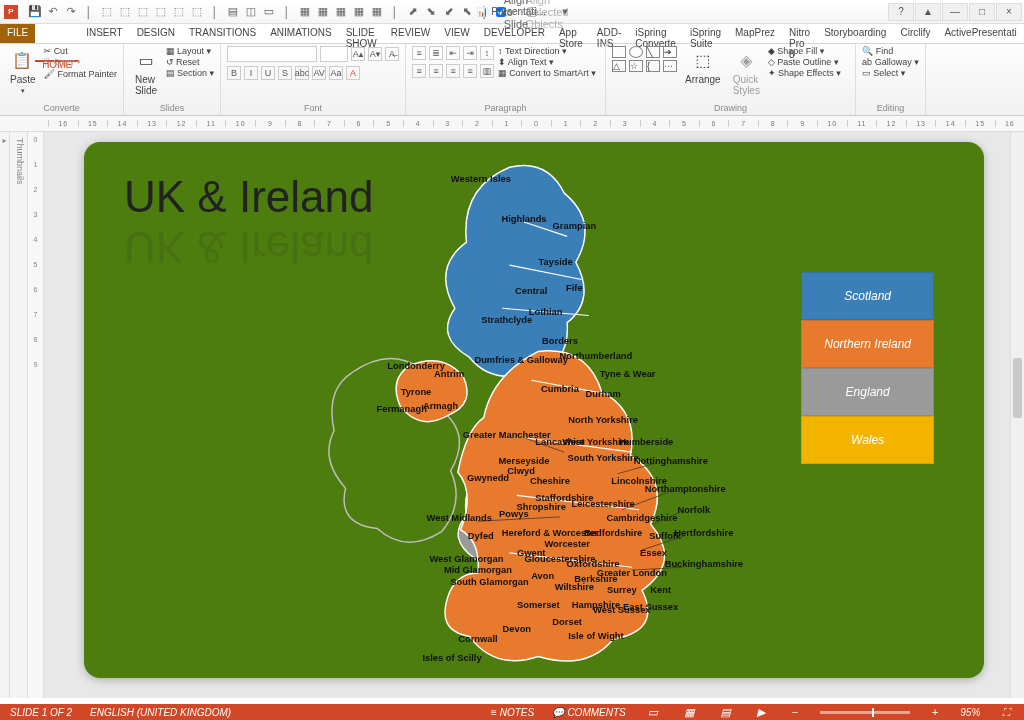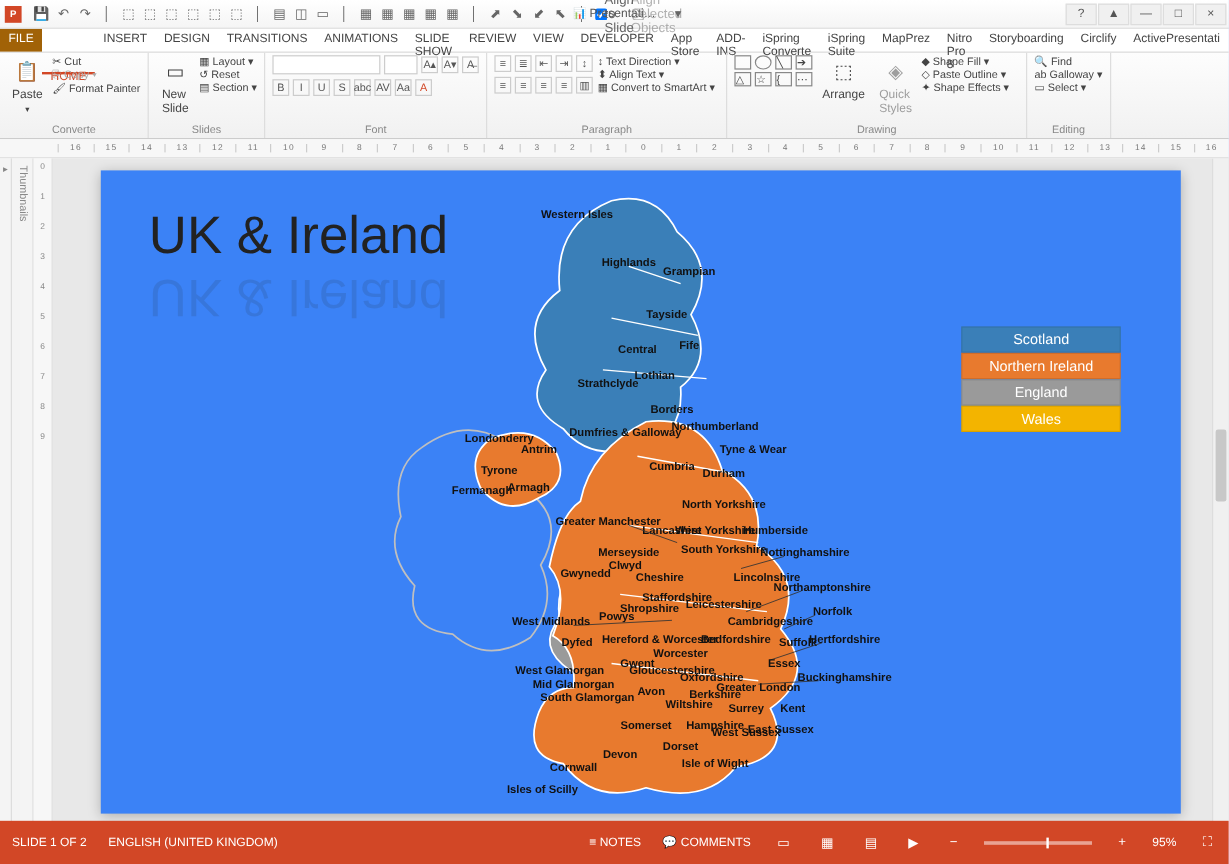--- a/index.html
+++ b/index.html
@@ -39,38 +39,38 @@
   
   .ruler-h { height:16px; background:#f7f7f7; border-bottom:1px solid #ddd; font-size:7px; color:#777; display:flex; align-items:center; overflow:hidden; letter-spacing:1px; padding-left:48px;}
   .ruler-h span { display:inline-block; width:30px; text-align:center; border-left:1px solid #ccc;}
 
   
   .workarea { position:absolute; top:132px; bottom:22px; left:0; right:0; background:#eee; display:flex;}
   .thumbs { width:18px; background:#f4f4f4; border-right:1px solid #ddd; writing-mode:vertical-rl; text-orientation:mixed; font-size:9px; color:#888; padding:6px 2px; text-align:left;}
   .thumbs-collapse { width:10px; background:#f4f4f4; border-right:1px solid #ddd; display:flex; align-items:flex-start; justify-content:center; font-size:8px; color:#888; padding-top:4px;}
   .ruler-v { width:16px; background:#f7f7f7; border-right:1px solid #ddd; font-size:7px; color:#888; display:flex; flex-direction:column; align-items:center; gap:18px; padding-top:4px;}
   .canvas-wrap { flex:1; position:relative; overflow:hidden; background:#e8e8e8;}
-  .slide { position:absolute; left:40px; right:40px; top:10px; bottom:20px; background:#3b82f6; box-shadow:0 2px 10px rgba(0,0,0,.25);}
+  .slide { position:absolute; left:40px; right:40px; top:10px; bottom:20px; background:#4d7c0f; box-shadow:0 2px 10px rgba(0,0,0,.25);border-radius:16px;}
   .scroll-v { position:absolute; right:0; top:0; bottom:0; width:14px; background:#f0f0f0; border-left:1px solid #ddd;}
   .scroll-v .thumb { position:absolute; left:2px; right:2px; top:40%; height:60px; background:#c8c8c8; border-radius:2px;}
 
   
   .slide-title { position:absolute; left:40px; top:30px; font-size:44px; color:#222; font-weight:400;}
   .slide-title-reflect { position:absolute; left:40px; top:80px; font-size:44px; color:#222; transform:scaleY(-1); opacity:.12;}
   .legend { position:absolute; right:50px; top:130px; font-size:12px; color:#fff; text-align:center;}
-  .legend div { padding:3px 22px; margin:0; border:1px solid rgba(0,0,0,.1);}
+  .legend div { padding:16px 22px; margin:0; border:1px solid rgba(0,0,0,.1);font-style:italic;}
   .lg-scot{background:#3a7fb8;} .lg-ni{background:#e87a2e;} .lg-eng{background:#9a9a9a;} .lg-wal{background:#f3b400;}
 
   .map { position:absolute; left:150px; top:8px; right:170px; bottom:10px;}
   .map svg { width:100%; height:100%; }
   .map text { font-size:6.5px; font-weight:600; fill:#111; text-anchor:middle; }
   .map .lbl-line { stroke:#333; stroke-width:.5;}
 
   
-  .status { position:absolute; bottom:0; left:0; right:0; height:36px; background:#d24726; color:#fff; font-size:10px; display:flex; align-items:center; padding:0 10px; gap:18px;}
+  .status { position:absolute; bottom:0; left:0; right:0; height:16px; background:#d24726; color:#fff; font-size:10px; display:flex; align-items:center; padding:0 10px; gap:18px;font-style:italic;}
   .status .spacer { flex:1;}
   .status .vbtn { padding:0 4px; font-size:11px;}
   .zoom-track { width:90px; height:3px; background:rgba(255,255,255,.5); position:relative; display:inline-block; vertical-align:middle;}
   .zoom-track::after{content:"";position:absolute;left:58%;top:-3px;width:2px;height:9px;background:#fff;}
 
   
   .qchk { display:inline-flex; align-items:center; gap:3px; font-size:10px; color:#888;}
   .qchk input{width:10px;height:10px;}
 </style>
 </head>

